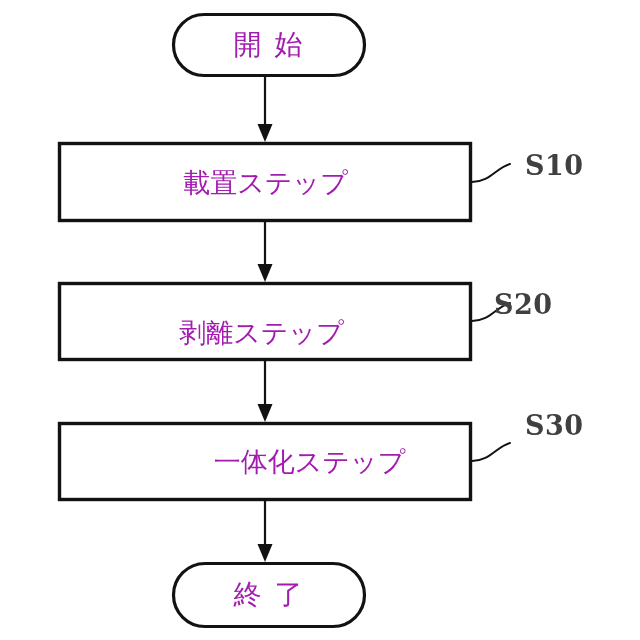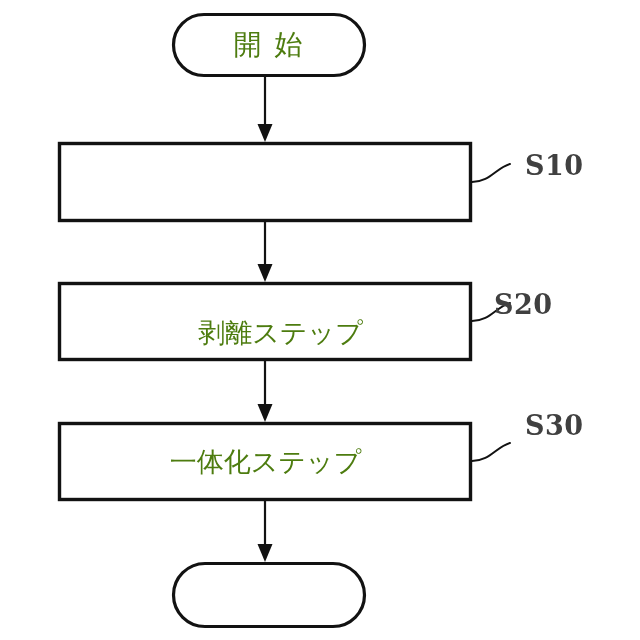--- a/index.html
+++ b/index.html
@@ -50,21 +50,21 @@
     fill: none;
     stroke-linecap: round;
   }
   .node-label {
     position: absolute;
     display: flex;
     align-items: center;
     justify-content: center;
     font-family: "DejaVu Sans", sans-serif;
     font-size: 27px;
-    color: #4d7c0f;
+    color: #a21caf;
     white-space: nowrap;
     letter-spacing: 0px;
     line-height: 1;
   }
   .terminator-label {
     font-size: 28px;
     letter-spacing: 2px;
   }
   .step-ref {
     position: absolute;
@@ -105,25 +105,27 @@
     <path class="leader-line" d="M 472 461 C 490 461 496 447 510 443"></path>
 
     <line class="connector-line" x1="265" y1="500" x2="265" y2="553"></line>
     <polygon class="arrow-head" points="265,562 257.5,544 272.5,544"></polygon>
 
     <rect class="node-shape terminator" x="173.5" y="563.5" width="191" height="63" rx="31.5" ry="31.5"></rect>
   </svg>
 
   <div class="node-label terminator-label" style="left:173px; top:14px; width:192px; height:62px;">開 始</div>
 
+  <div class="node-label" style="left:59px; top:143px; width:413px; height:79px;">載置ステップ</div>
 
-  <div class="node-label" style="left:74px; top:283px; width:413px; height:98px;border-radius:17px;">剥離ステップ</div>
+  <div class="node-label" style="left:55px; top:283px; width:413px; height:98px;border-radius:17px;">剥離ステップ</div>
 
-  <div class="node-label" style="left:59px; top:423px; width:413px; height:77px;">一体化ステップ</div>
+  <div class="node-label" style="left:59px; top:423px; width:413px; height:77px;padding-left:44px;">一体化ステップ</div>
 
+  <div class="node-label terminator-label" style="left:173px; top:563px; width:192px; height:64px;">終 了</div>
 
   <div class="step-ref" style="left:525px; top:152px;">S10</div>
 
   <div class="step-ref" style="left:494px; top:291px;">S20</div>
 
   <div class="step-ref" style="left:525px; top:412px;">S30</div>
 
 </div>
 
 </body></html>

